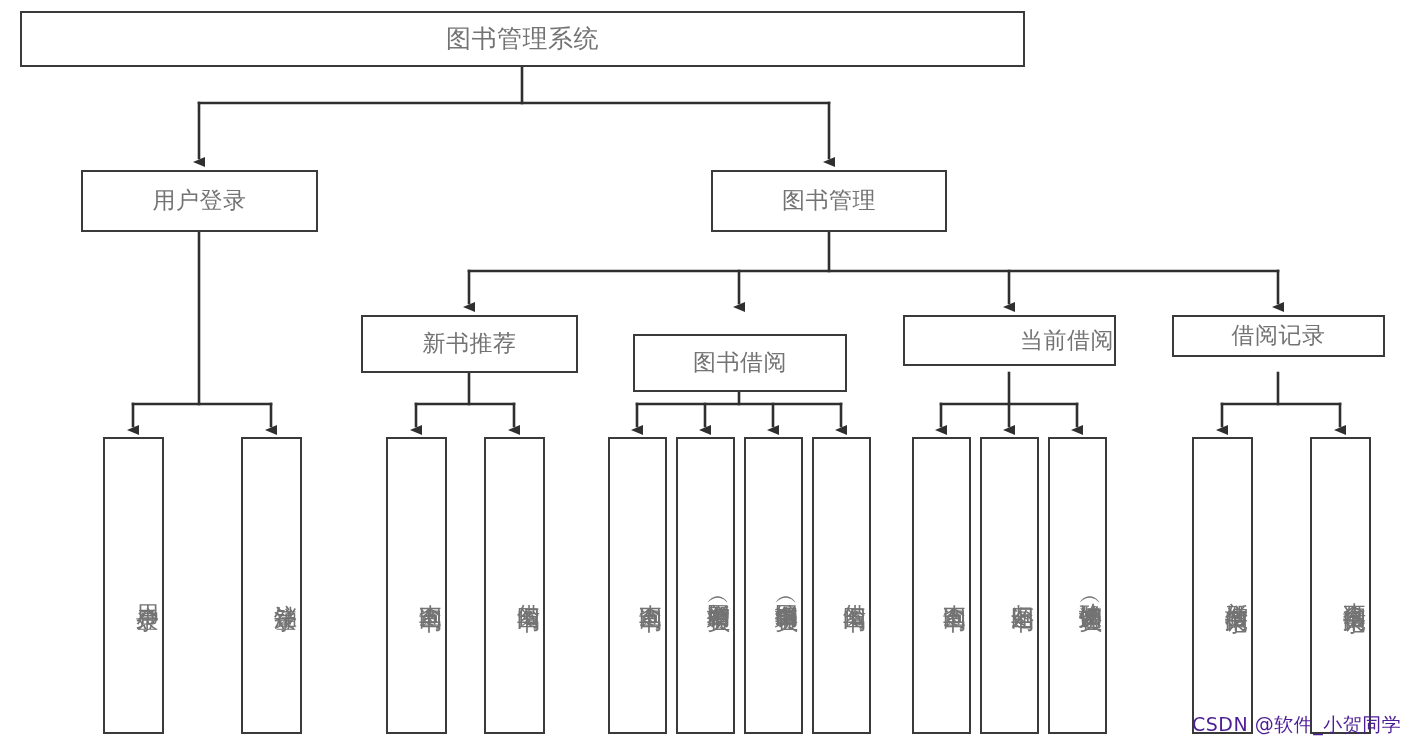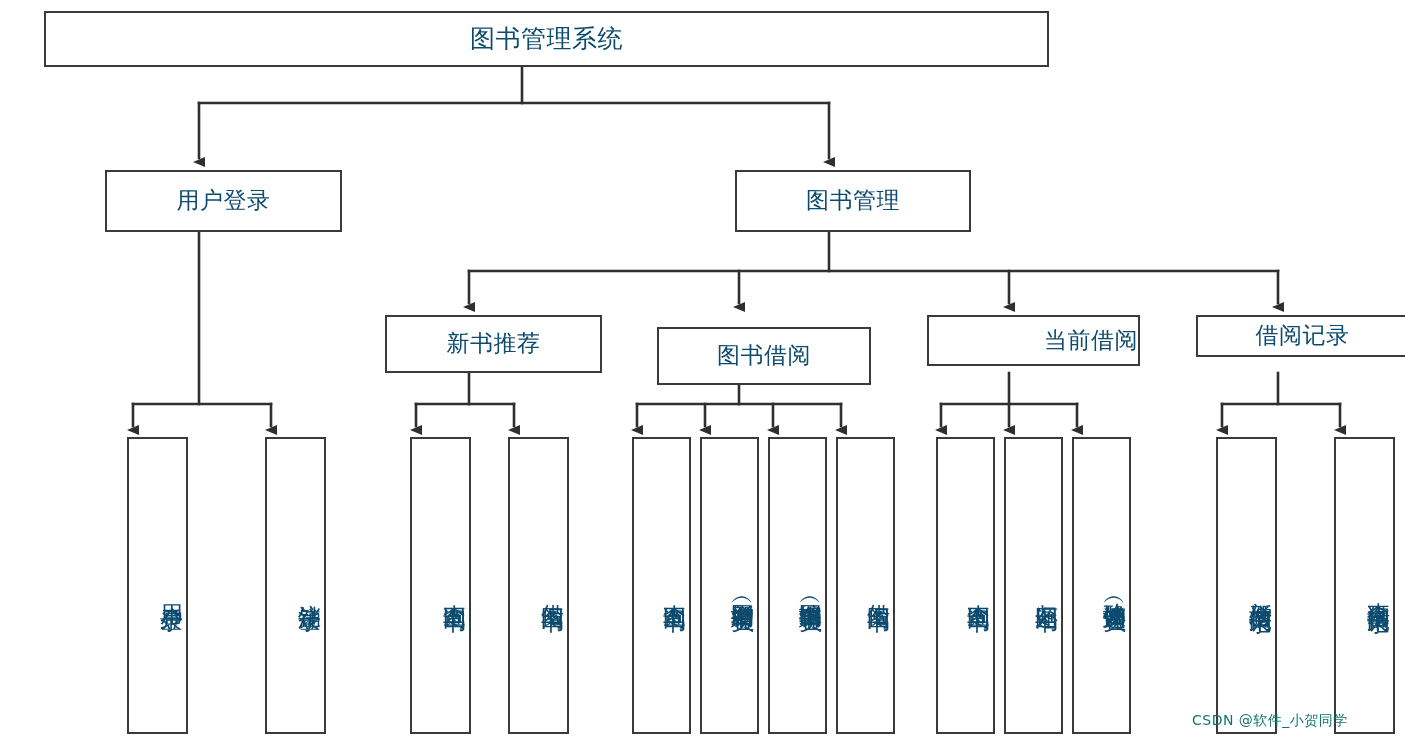--- a/index.html
+++ b/index.html
@@ -27,22 +27,21 @@
     pointer-events: none;
   }
   .node {
     position: absolute;
     box-sizing: border-box;
     background: #ffffff;
     border: 2px solid #3a3a3a;
     display: flex;
     align-items: center;
     justify-content: center;
-    color: #0c4a6e;
-    margin-left: 24px;
+    color: #737373;
   }
   .node .cap {
     display: block;
     line-height: 1.18;
     letter-spacing: 0.5px;
   }
   .node.root .cap { font-size: 25px; }
   .node.l1 .cap  { font-size: 23px; }
   .node.l2 .cap  { font-size: 23px; font-family: Liberation Serif, serif; }
   .node.leaf {
@@ -57,22 +56,22 @@
     line-height: 1.22;
     letter-spacing: 2px;
     writing-mode: vertical-rl;
     text-orientation: upright;
   }
   .node.leaf.tall .cap { letter-spacing: 1px; }
   .watermark {
     position: absolute;
     left: 1192px;
     top: 712px;
-    font-size: 14px;
-    color: #0f766e;
+    font-size: 19px;
+    color: #4c1d95;
     white-space: nowrap;
     letter-spacing: 0.5px;
   }
 </style>
 </head>
 <body>
 
 <div id="canvas">
 
   <svg id="edges" viewBox="0 0 1405 747" xmlns="http://www.w3.org/2000/svg">
@@ -133,21 +132,21 @@
   <div class="node l1" style="left:81px; top:170px; width:237px; height:62px;">
     <span class="cap">用户登录</span>
   </div>
   <div class="node l1" style="left:711px; top:170px; width:236px; height:62px;text-align:right;">
     <span class="cap">图书管理</span>
   </div>
 
   <div class="node l2" style="left:361px; top:315px; width:217px; height:58px;">
     <span class="cap">新书推荐</span>
   </div>
-  <div class="node l2" style="left:633px; top:327px; width:214px; height:58px;justify-content:center;">
+  <div class="node l2" style="left:633px; top:334px; width:214px; height:58px;justify-content:center;">
     <span class="cap">图书借阅</span>
   </div>
   <div class="node l2" style="left:903px; top:315px; width:213px; height:51px;justify-content:flex-end;">
     <span class="cap">当前借阅</span>
   </div>
   <div class="node l2" style="left:1172px; top:315px; width:213px; height:42px;">
     <span class="cap">借阅记录</span>
   </div>
 
   <div class="node leaf" style="left:103px; top:437px; width:61px; height:297px;">

